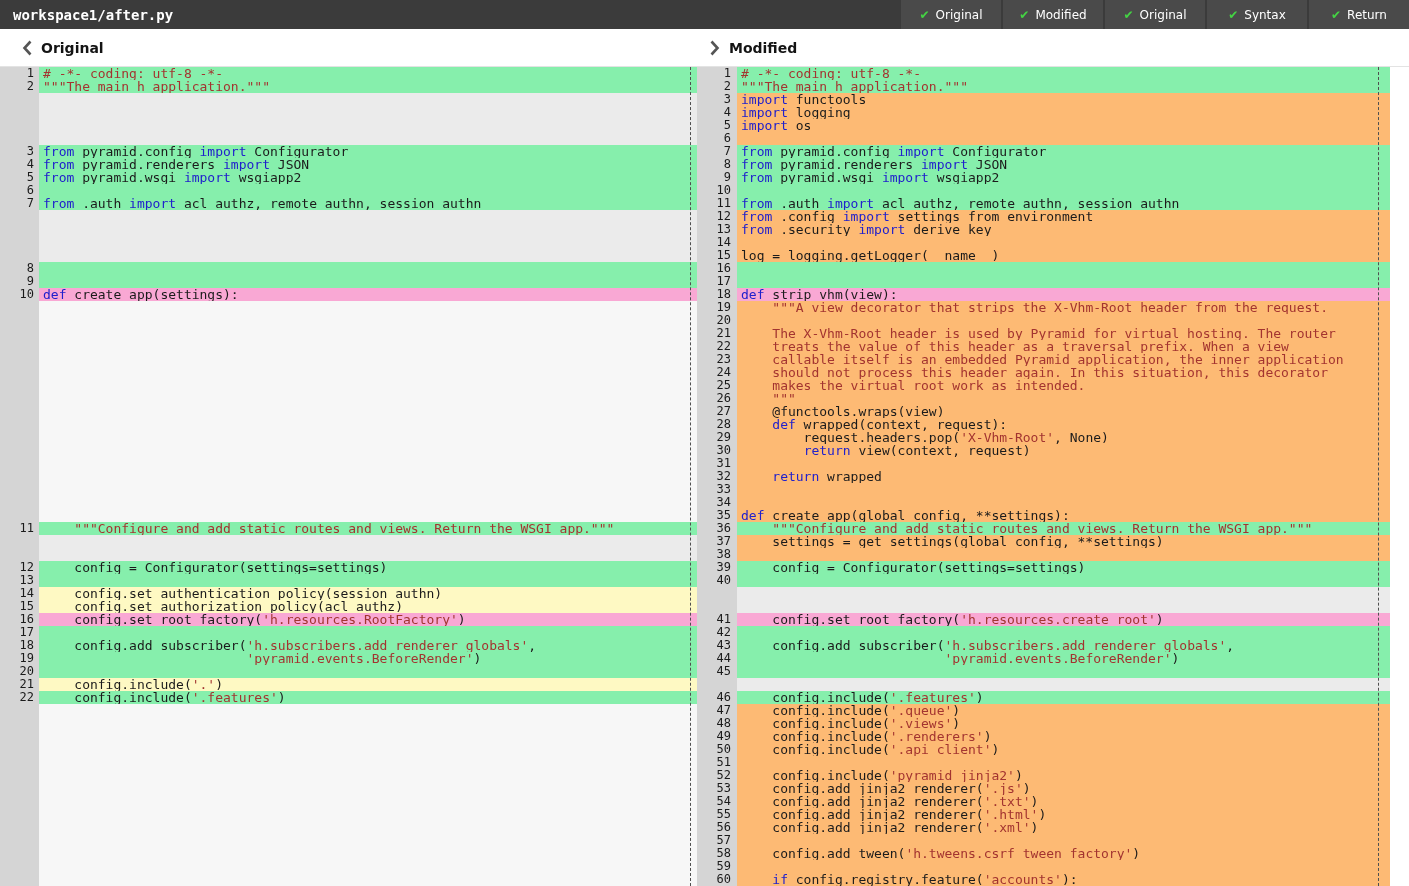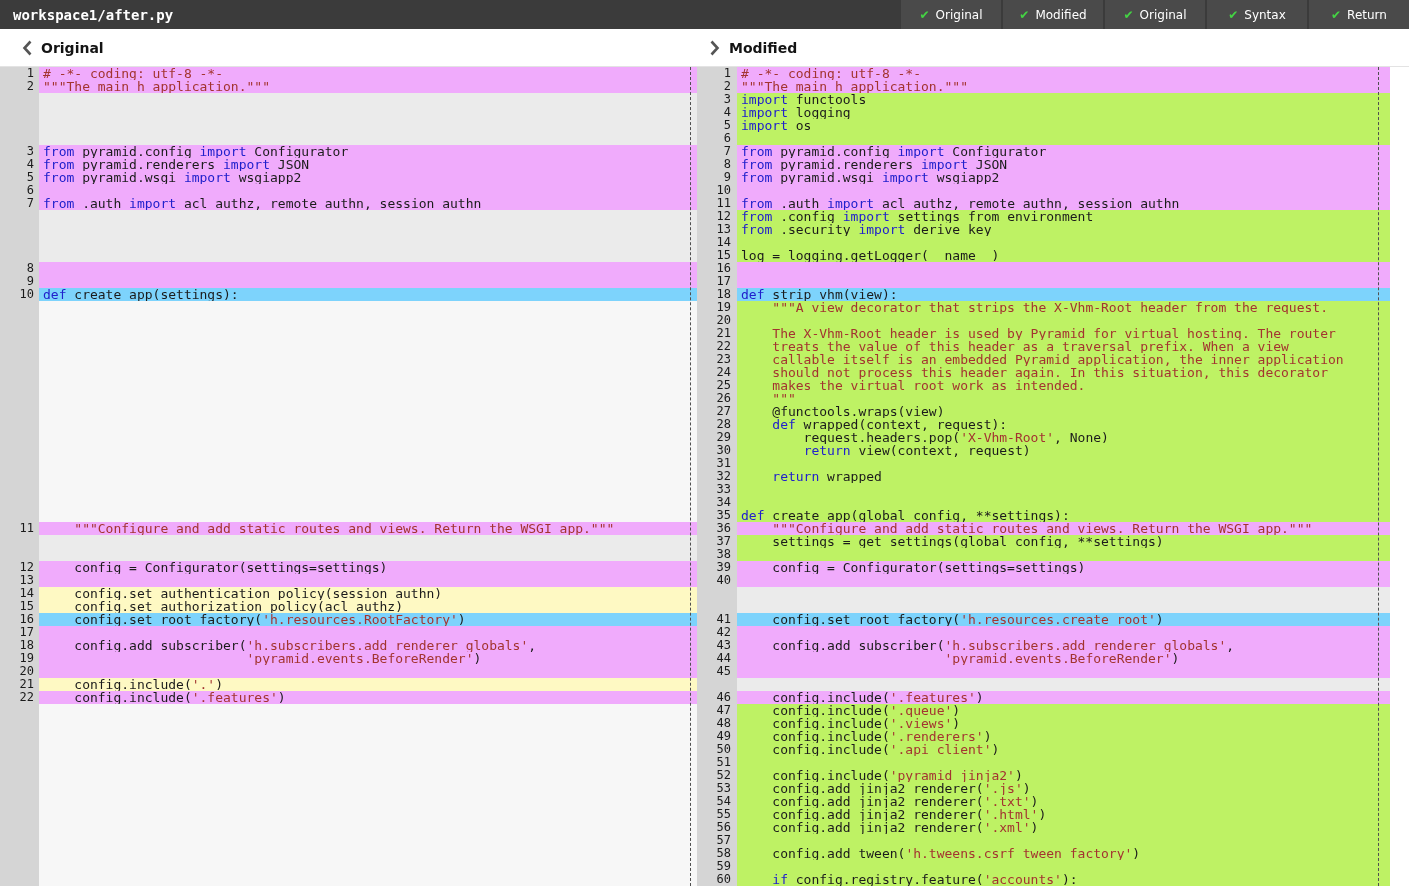--- a/index.html
+++ b/index.html
@@ -25,24 +25,24 @@
   .diff{position:absolute;top:67px;left:0;width:1409px;height:819px;background:#ffffff;
         font-family:"DejaVu Sans Mono",monospace;font-size:13px;line-height:13px;white-space:pre;z-index:1}
   .row{display:flex;height:13px}
   .cell{display:flex;height:13px}
   .cell.l{width:697px}
   .cell.r{width:693px}
   .gut{flex:0 0 auto;background:#d5d5d5;color:#1a1a1a;text-align:right;font-size:12px;box-sizing:border-box;overflow:hidden}
   .cell.l .gut{width:39px;padding-right:5px}
   .cell.r .gut{width:40px;padding-right:6px}
   .code{flex:1 1 auto;padding-left:4px;overflow:hidden}
-  .norm{background:#f0abfc}
-  .add {background:#bef264}
+  .norm{background:#86efac}
+  .add {background:#fdba74}
   .del {background:#fef9c3}
-  .chg {background:#7dd3fc}
+  .chg {background:#f9a8d4}
   .gap {background:#ebebeb}
   .gapw{background:#f7f7f7}
   .k{color:#2020cc}
   .s{color:#a33430}
   .p{color:#1b1b1b}
   
   .mline{position:absolute;top:67px;height:819px;width:0;border-left:1px dashed #4f4f4f;z-index:3}
 </style>
 </head>
 <body>

